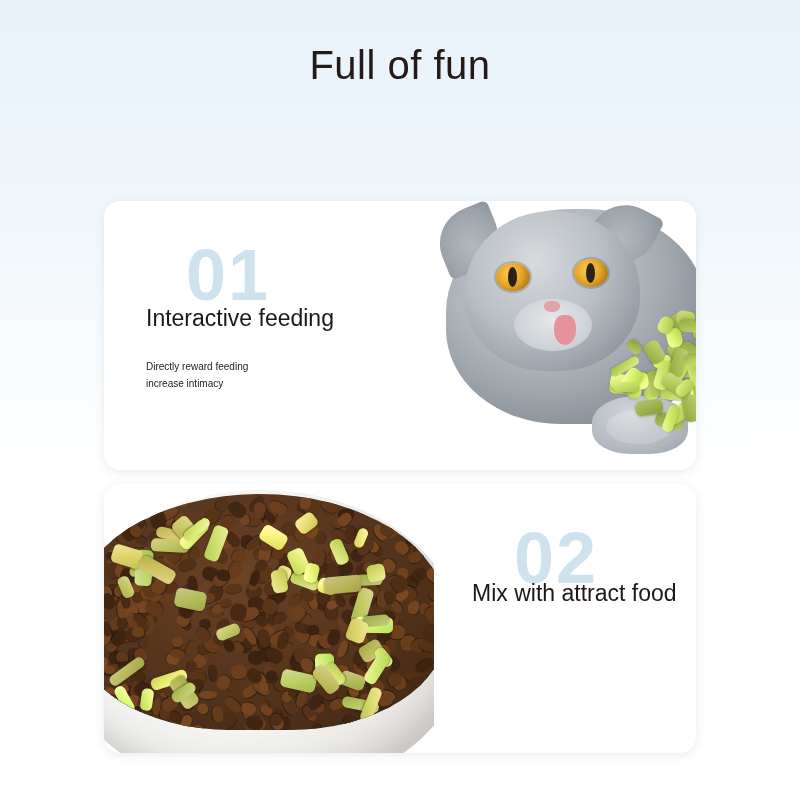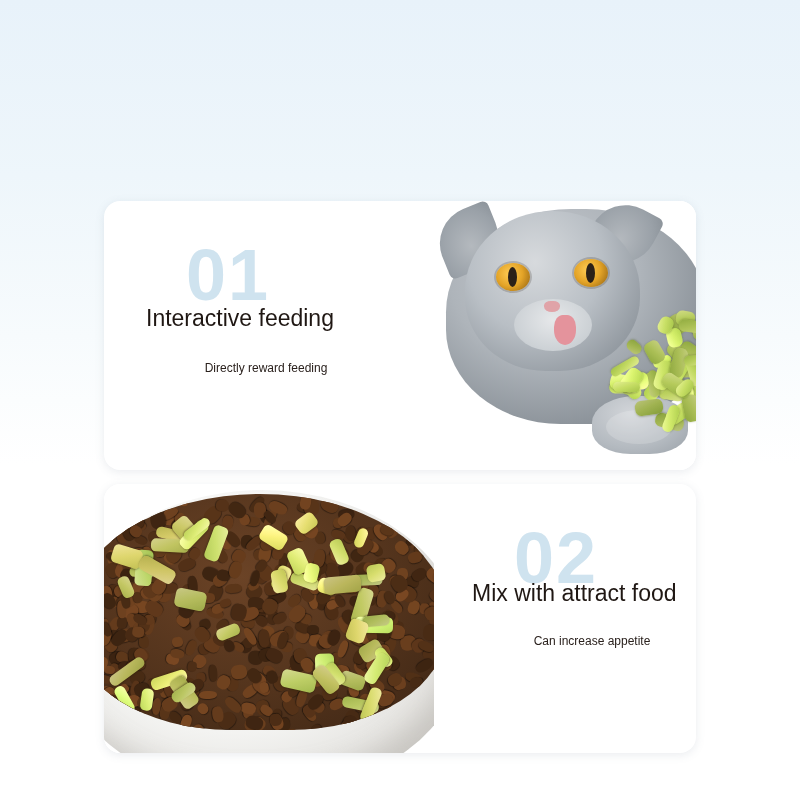--- a/index.html
+++ b/index.html
@@ -73,24 +73,23 @@
     position: absolute;
     font-size: 23px;
     color: #1f1713;
     white-space: nowrap;
   }
   .card-1 .card-title { left: 42px; top: 104px; }
   .card-2 .card-title { left: 368px; top: 96px; }
 
   .card-body {
     position: absolute;
-    font-size: 12px;
+    font-size: 10px;
     color: #2a211d;
     line-height: 1.65;
-    text-align: center;
   }
   .card-1 .card-body { left: 42px; top: 158px; width: 240px; }
   .card-2 .card-body { left: 368px; top: 148px; width: 240px; }
 
   
   .photo-cat {
     position: absolute;
     right: 0;
     top: 0;
     width: 330px;
@@ -251,20 +250,21 @@
     border-radius: 5px;
     box-shadow: 0 1px 2px rgba(50,40,10,0.5);
   }
 </style>
 </head>
 <body>
 
 <div class="poster">
 
   <div class="headline">
+    <span class="line2">Full of fun</span>
   </div>
 
   <div class="card card-1">
 
     <div class="photo-cat">
       <div class="cat-bg"></div>
       <div class="cat-body"></div>
       <div class="cat-ear left"></div>
       <div class="cat-ear right"></div>
       <div class="cat-head"></div>
@@ -324,20 +324,21 @@
           <div class="treat" style="left: 6.65773px; top: 79.3285px; width: 25.1529px; height: 16.481px; transform: rotate(306.148deg); filter: brightness(1.16111);"></div>
           <div class="treat" style="left: 1.07603px; top: 88.8316px; width: 26.5414px; height: 9.59503px; transform: rotate(1.83333deg); filter: brightness(1.05213);"></div>
           <div class="treat" style="left: 45.346px; top: 120.43px; width: 27.9472px; height: 11.088px; transform: rotate(291.241deg); filter: brightness(1.10881);"></div>
         </div>
     </div>
 
     <div class="big-number">01</div>
     <div class="card-title">Interactive feeding</div>
     <div class="card-body" id="body1">
         <div>Directly reward feeding</div>
+        <div>increase intimacy</div>
       </div>
   </div>
 
   <div class="card card-2">
 
     <div class="photo-bowl">
       <div class="bowl-shape"></div>
       <div class="kibble-area" id="pile2">
           <div class="kib" style="left: 166.399px; top: 146.939px; width: 11.8735px; height: 10.832px; transform: rotate(55.1481deg); filter: brightness(0.667503);"></div>
           <div class="kib" style="left: 288.743px; top: 134.598px; width: 17.8057px; height: 14.8518px; transform: rotate(104.657deg); filter: brightness(0.756209);"></div>
@@ -862,18 +863,15 @@
           <div class="treat2" style="left: 64.3137px; top: 68.1223px; width: 38.2931px; height: 15.3495px; transform: rotate(209.128deg); filter: brightness(0.93034) hue-rotate(-8.9314deg);"></div>
           <div class="treat2" style="left: 207.183px; top: 178.287px; width: 34.9847px; height: 18.0632px; transform: rotate(12.5833deg); filter: brightness(0.944716) hue-rotate(3.89877deg);"></div>
           <div class="treat2" style="left: 108.316px; top: 29.7916px; width: 29.7695px; height: 10.1356px; transform: rotate(142.613deg); filter: brightness(1.08031) hue-rotate(2.27986deg);"></div>
           <div class="treat2" style="left: 236.88px; top: 177.976px; width: 29.9127px; height: 15.2058px; transform: rotate(51.4383deg); filter: brightness(0.902867) hue-rotate(-4.51034deg);"></div>
           <div class="treat2" style="left: 62.0405px; top: 200.031px; width: 22.3096px; height: 11.5792px; transform: rotate(97.9491deg); filter: brightness(1.10034) hue-rotate(4.13927deg);"></div>
         </div>
     </div>
 
     <div class="big-number">02</div>
     <div class="card-title">Mix with attract food</div>
-    <div class="card-body" id="body2">
-        <div>Can increase appetite</div>
-      </div>
   </div>
 
 </div>
 
 </body></html>

